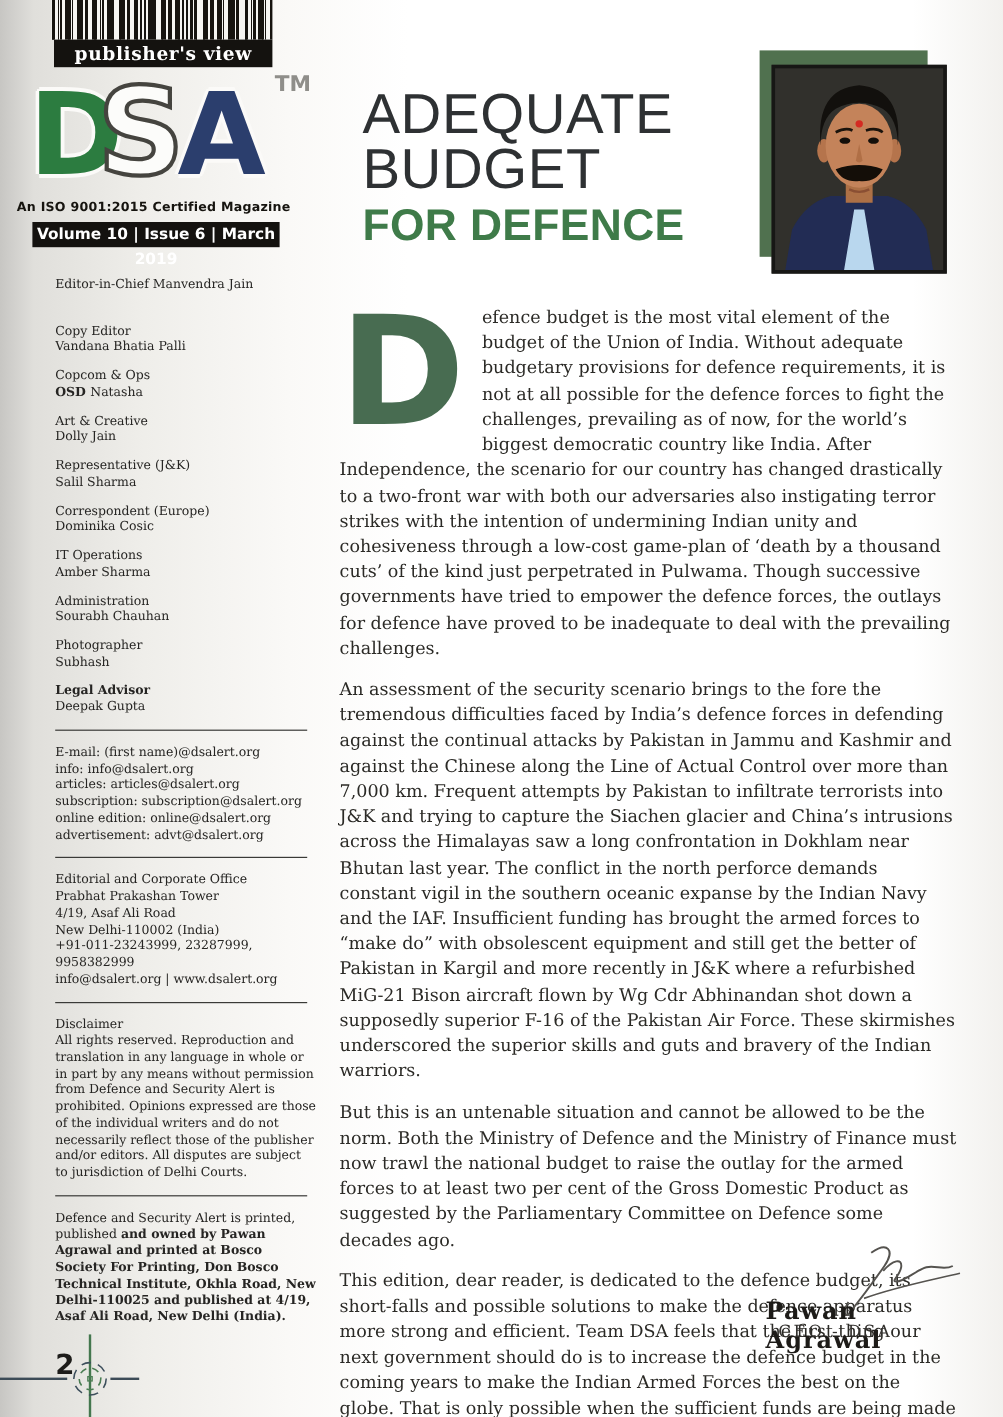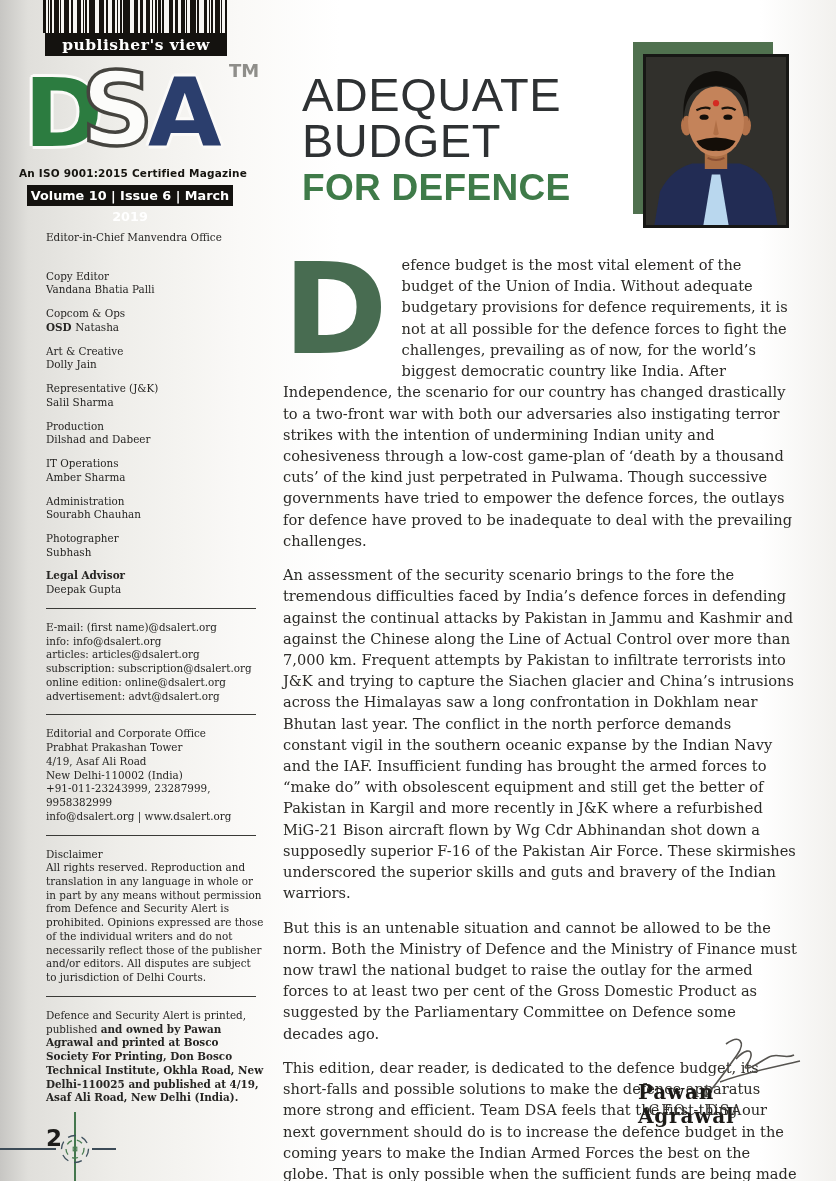--- a/index.html
+++ b/index.html
@@ -15,21 +15,21 @@
     color:#fff;font-weight:bold;font-size:15.5px;text-align:center;line-height:23px;letter-spacing:.5px;}
   .logo{position:absolute;left:24px;top:64px;width:232px;height:102px;
     font-family:"DejaVu Sans",sans-serif;font-weight:bold;}
   .logo span{position:absolute;font-size:95px;line-height:1;}
   .logo .ld{left:0;top:2px;color:#2c7c40;z-index:1;
     text-shadow:3px 0 0 #fbfaf8,-3px 0 0 #fbfaf8,0 3px 0 #fbfaf8,0 -3px 0 #fbfaf8,2px 2px 0 #fbfaf8,-2px -2px 0 #fbfaf8;}
   .logo .ls{left:57px;top:-4px;color:#fcfcfa;z-index:3;font-size:101px;-webkit-text-stroke:3.5px #45443f;}
   .logo .la{left:124px;top:2px;color:#2b3e6d;z-index:2;
     text-shadow:3px 0 0 #fbfaf8,-3px 0 0 #fbfaf8,0 3px 0 #fbfaf8,0 -3px 0 #fbfaf8,2px 2px 0 #fbfaf8,-2px -2px 0 #fbfaf8;}
   .logo .ltm{left:205px;top:-2px;font-size:18px;color:#8f8e8a;z-index:4;}
-  .iso{position:absolute;left:14px;top:167px;width:238px;text-align:center;
+  .iso{position:absolute;left:14px;top:167px;width:238px;text-align:left;
     font-family:"DejaVu Sans",sans-serif;font-weight:bold;font-size:10.5px;color:#16140f;letter-spacing:.2px;}
   .volbar{position:absolute;left:27px;top:185px;width:206px;height:21px;background:#14120f;color:#fff;
     font-family:"DejaVu Sans",sans-serif;font-weight:bold;font-size:12.8px;text-align:center;line-height:21px;}
   
   .side{position:absolute;left:46px;top:231px;width:218px;font-size:10.4px;line-height:1.32;color:#262523;}
   .side-group{margin-bottom:10px;}
   .side-group.lg{margin-bottom:25px;}
   .side-line{margin:0;}
   .side-rule{border:0;border-top:1.3px solid #3a3a37;margin:11px 0 12px;width:210px;}
   .b{font-weight:bold;text-align:right;}
@@ -72,41 +72,41 @@
     <span class="ld">D</span>
     <span class="la">A</span>
     <span class="ls">S</span>
     <span class="ltm">TM</span>
   </div>
   <div class="iso">An ISO 9001:2015 Certified Magazine</div>
   <div class="volbar">Volume 10 | Issue 6 | March 2019</div>
 
   <div class="side">
       <div class="side-group lg">
-        <div class="side-line"><span>Editor-in-Chief Manvendra Office</span></div>
+        <div class="side-line"><span>Editor-in-Chief Manvendra Jain</span></div>
       </div>
       <div class="side-group">
         <div class="side-line"><span>Copy Editor</span></div>
         <div class="side-line"><span>Vandana Bhatia Palli</span></div>
       </div>
       <div class="side-group">
         <div class="side-line"><span>Copcom &amp; Ops</span></div>
         <div class="side-line"><span class="b">OSD </span><span>Natasha</span></div>
       </div>
       <div class="side-group">
         <div class="side-line"><span>Art &amp; Creative</span></div>
         <div class="side-line"><span>Dolly Jain</span></div>
       </div>
       <div class="side-group">
         <div class="side-line"><span>Representative (J&amp;K)</span></div>
         <div class="side-line"><span>Salil Sharma</span></div>
       </div>
       <div class="side-group">
-        <div class="side-line"><span>Production</span></div>
-        <div class="side-line"><span>Dilshad and Dabeer</span></div>
+        <div class="side-line"><span>Correspondent (Europe)</span></div>
+        <div class="side-line"><span>Dominika Cosic</span></div>
       </div>
       <div class="side-group">
         <div class="side-line"><span>IT Operations</span></div>
         <div class="side-line"><span>Amber Sharma</span></div>
       </div>
       <div class="side-group">
         <div class="side-line"><span>Administration</span></div>
         <div class="side-line"><span>Sourabh Chauhan</span></div>
       </div>
       <div class="side-group">

